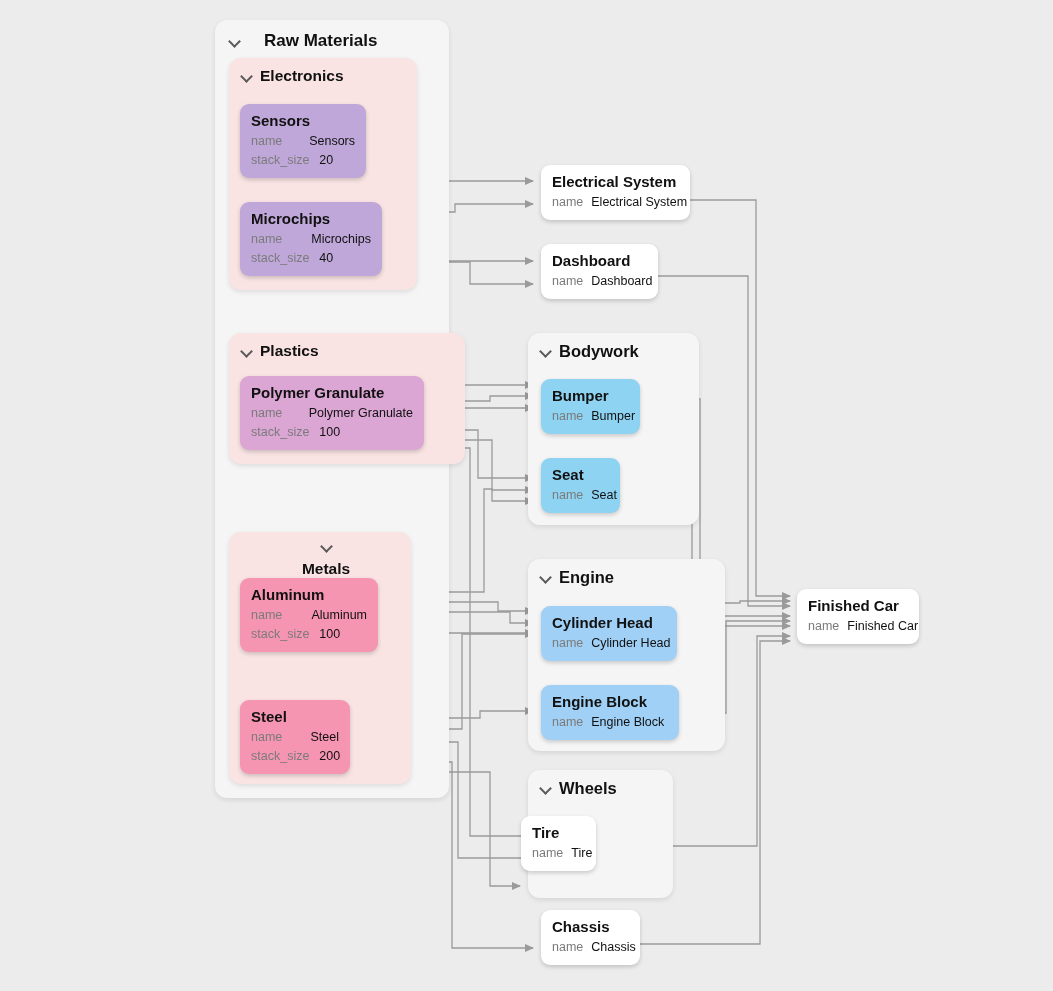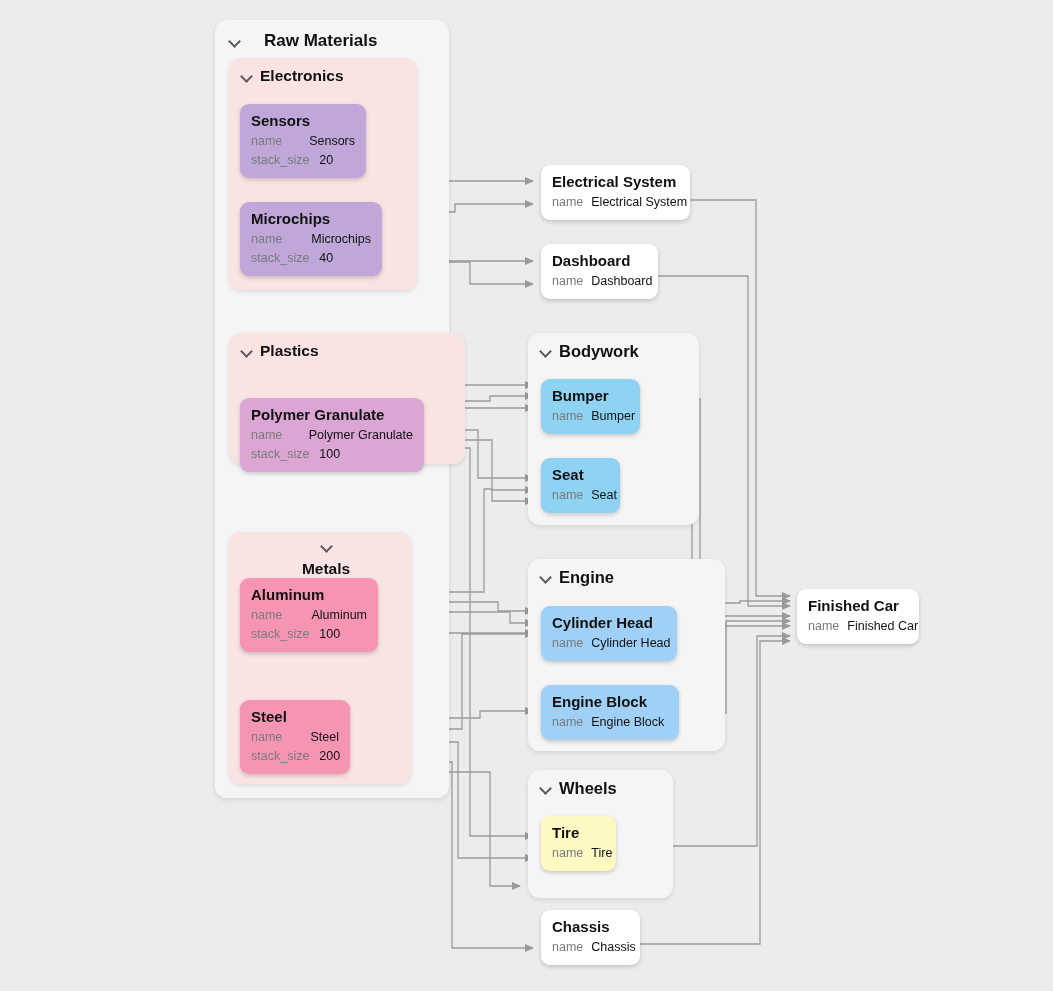--- a/index.html
+++ b/index.html
@@ -212,21 +212,21 @@
     <div class="attr-row">
       <span class="attr-key">name</span>
       <span class="attr-val" style="margin-left:auto;">Microchips</span>
     </div>
     <div class="attr-row">
       <span class="attr-key">stack_size</span>
       <span class="attr-val" style="margin-left:10px;">40</span>
     </div>
   </div>
 
-  <div class="node" style="left:240px; top:398px; width:184px; background:#dba5d4;">
+  <div class="node" style="left:240px; top:376px; width:184px; background:#dba5d4;">
     <div class="node-title">Polymer Granulate</div>
     <div class="attr-row">
       <span class="attr-key">name</span>
       <span class="attr-val" style="margin-left:auto;">Polymer Granulate</span>
     </div>
     <div class="attr-row">
       <span class="attr-key">stack_size</span>
       <span class="attr-val" style="margin-left:10px;">100</span>
     </div>
   </div>
@@ -296,21 +296,21 @@
   </div>
 
   <div class="node" style="left:541px; top:685px; width:138px; background:#a0d0f5;">
     <div class="node-title">Engine Block</div>
     <div class="attr-row">
       <span class="attr-key">name</span>
       <span class="attr-val" style="margin-left:8px;">Engine Block</span>
     </div>
   </div>
 
-  <div class="node" style="left:541px; top:816px; width:75px; background:#fef9c3;">
+  <div class="node" style="left:521px; top:816px; width:75px; background:#ffffff;">
     <div class="node-title">Tire</div>
     <div class="attr-row">
       <span class="attr-key">name</span>
       <span class="attr-val" style="margin-left:8px;">Tire</span>
     </div>
   </div>
 
   <div class="node" style="left:541px; top:910px; width:99px; background:#ffffff;">
     <div class="node-title">Chassis</div>
     <div class="attr-row">

